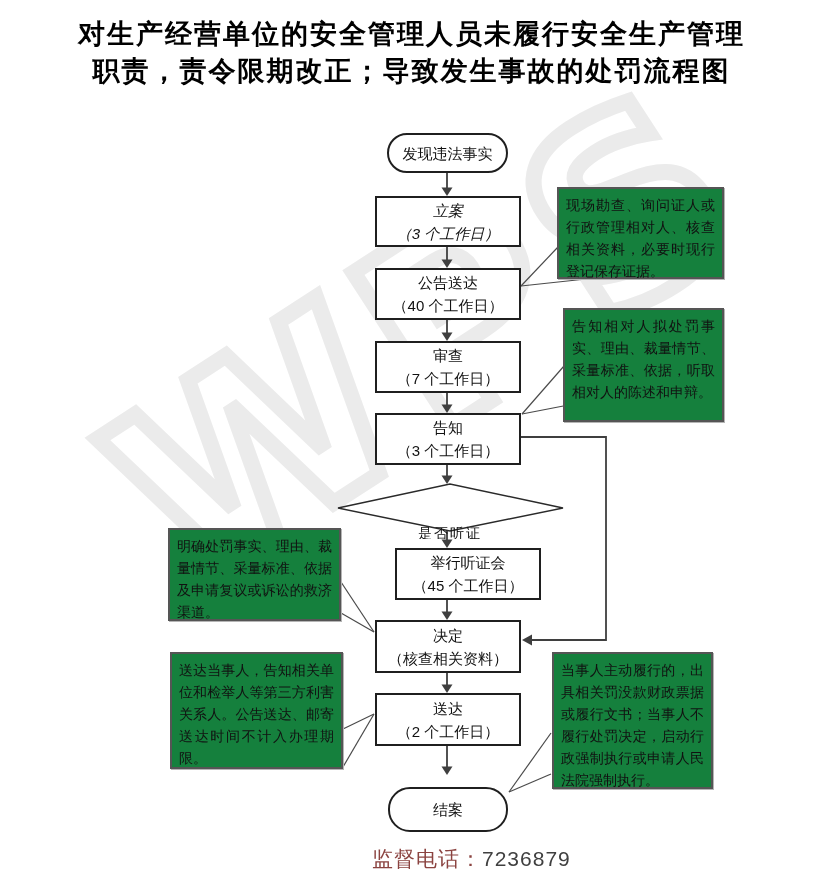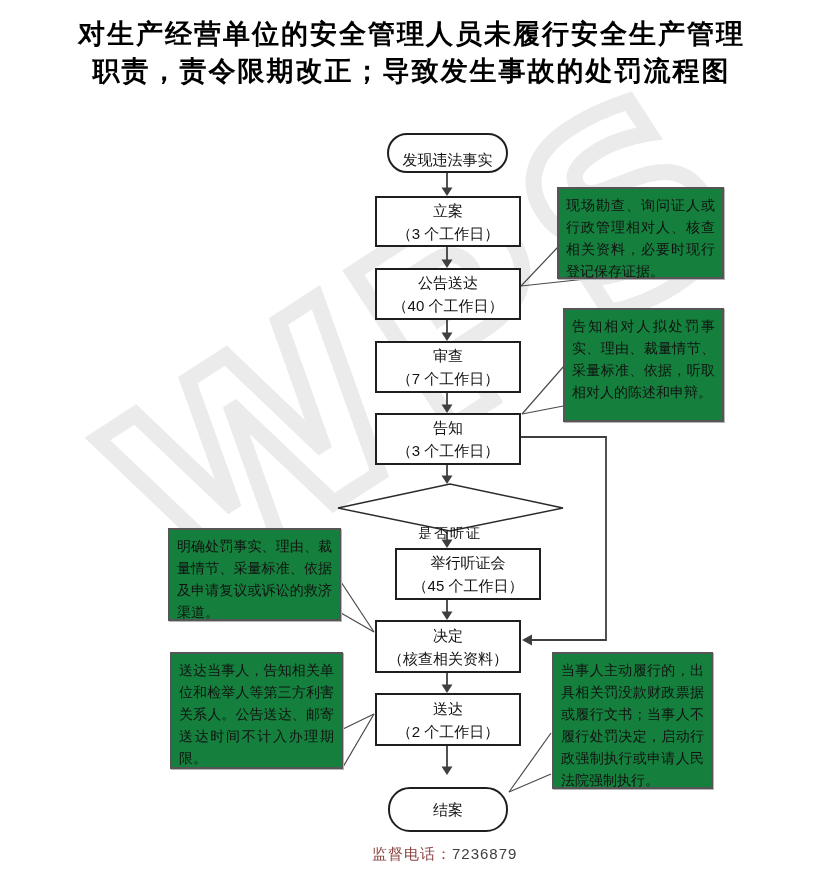--- a/index.html
+++ b/index.html
@@ -20,22 +20,22 @@
     font-size:27px;font-weight:bold;line-height:37px;letter-spacing:2px;color:#000;
   }
 
   
   .fbox{
     position:absolute;box-sizing:border-box;border:2px solid #1f1f1f;background:#fff;
     display:flex;flex-direction:column;align-items:center;justify-content:center;
     text-align:center;font-size:15px;line-height:23px;color:#111;
   }
   .stadium{border-radius:22px;}
-  #n-start{left:387px;top:133px;width:121px;height:40px;justify-content:flex-end;}
-  #n-filing{left:375px;top:196px;width:146px;height:51px;}
+  #n-start{left:387px;top:133px;width:121px;height:40px;}
+  #n-filing{left:375px;top:196px;width:146px;height:51px;font-style:italic;}
   #n-investigation{left:375px;top:268px;width:146px;height:52px;}
   #n-review{left:375px;top:341px;width:146px;height:52px;}
   #n-notification{left:375px;top:413px;width:146px;height:52px;}
   #n-hearing{left:375px;top:548px;width:146px;height:52px;margin-left:20px;}
   #n-decision{left:375px;top:620px;width:146px;height:53px;}
   #n-delivery{left:375px;top:693px;width:146px;height:53px;}
   #n-end{left:388px;top:775px;width:120px;height:45px;margin-top:12px;}
 
   
   .diamond-label{
@@ -49,21 +49,21 @@
     box-shadow:1px 1px 0 #b5b5b5;
     padding:5px 7px;font-size:14px;line-height:22px;color:#111;text-align:justify;
   }
   #c-investigation{left:557px;top:187px;width:167px;height:92px;}
   #c-notification{left:563px;top:308px;width:161px;height:114px;}
   #c-decision{left:168px;top:528px;width:173px;height:93px;}
   #c-delivery{left:170px;top:652px;width:173px;height:117px;}
   #c-closing{left:552px;top:652px;width:161px;height:137px;}
 
   
-  .footer{position:absolute;left:372px;top:845px;font-size:15px;letter-spacing:1px;}
+  .footer{position:absolute;left:372px;top:845px;font-size:21px;letter-spacing:1px;}
   .footer .flabel{color:#8b4340;}
   .footer .fphone{color:#404040;}
 </style>
 </head>
 <body>
 
 <div class="page">
 
   <svg class="watermark-svg" width="823" height="882" viewBox="0 0 823 882" aria-hidden="true">
     <text x="60" y="445" transform="rotate(-33 380 300)" font-family="DejaVu Sans, sans-serif" font-weight="bold" font-size="250" letter-spacing="14" fill="none" stroke="#ebebeb" stroke-width="16">WPS</text>

